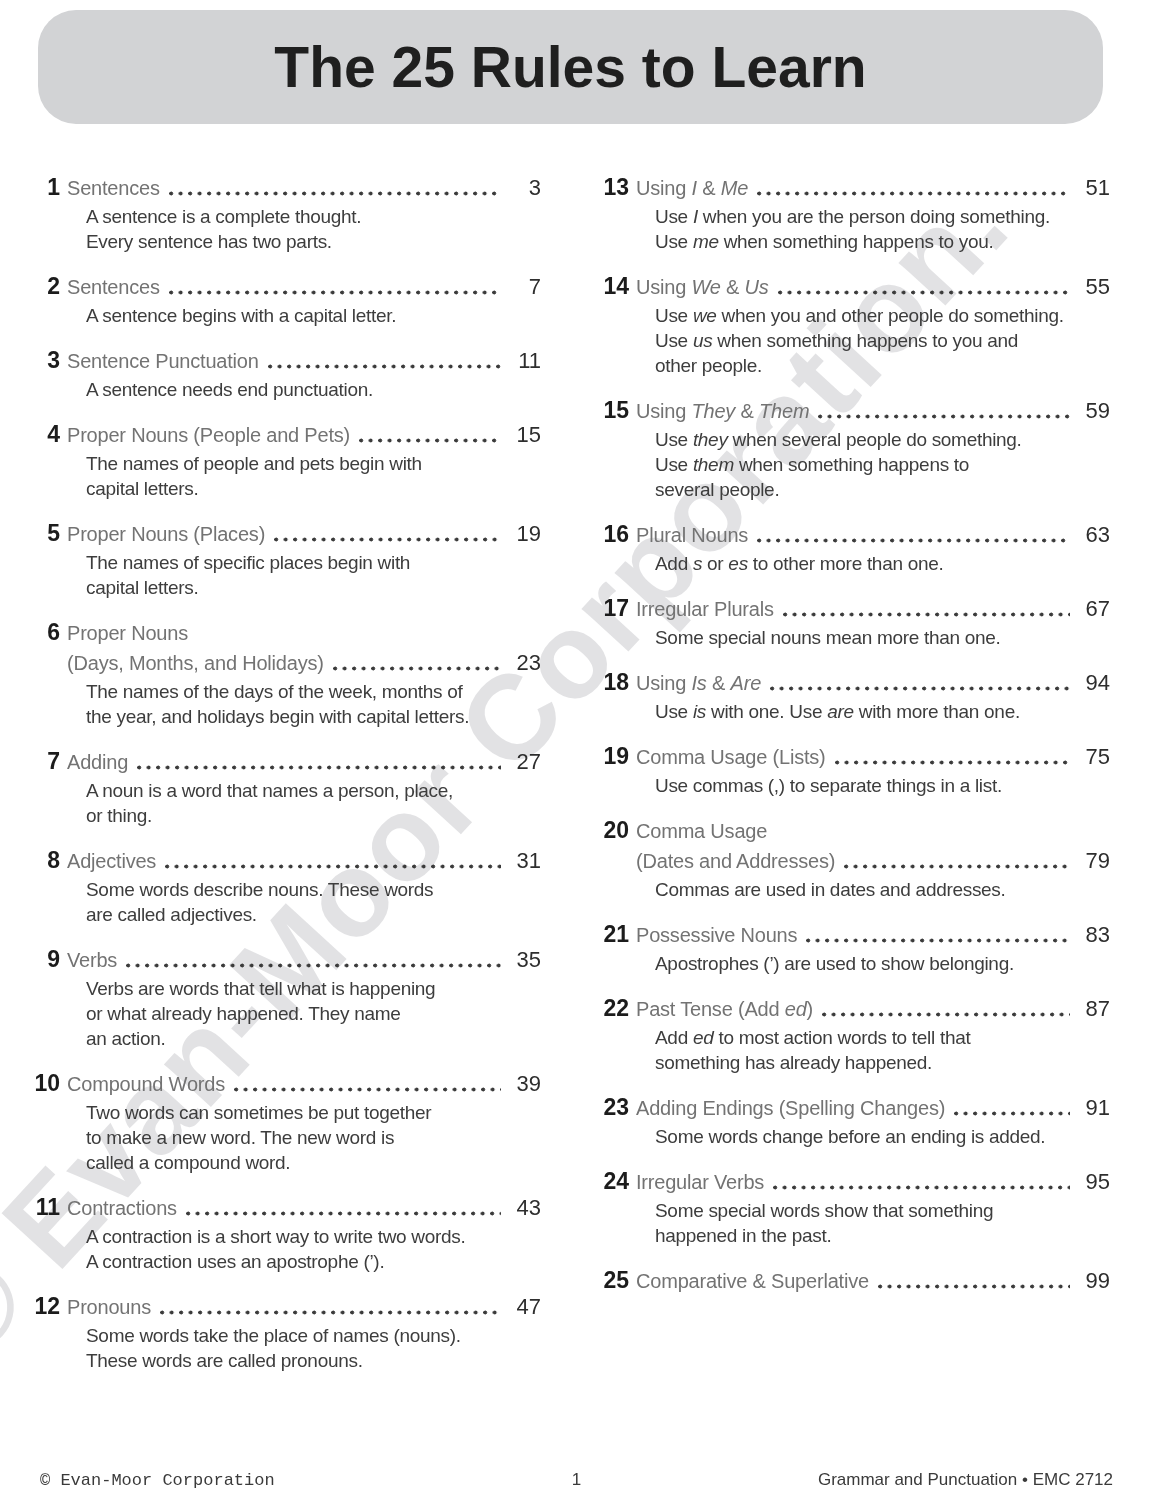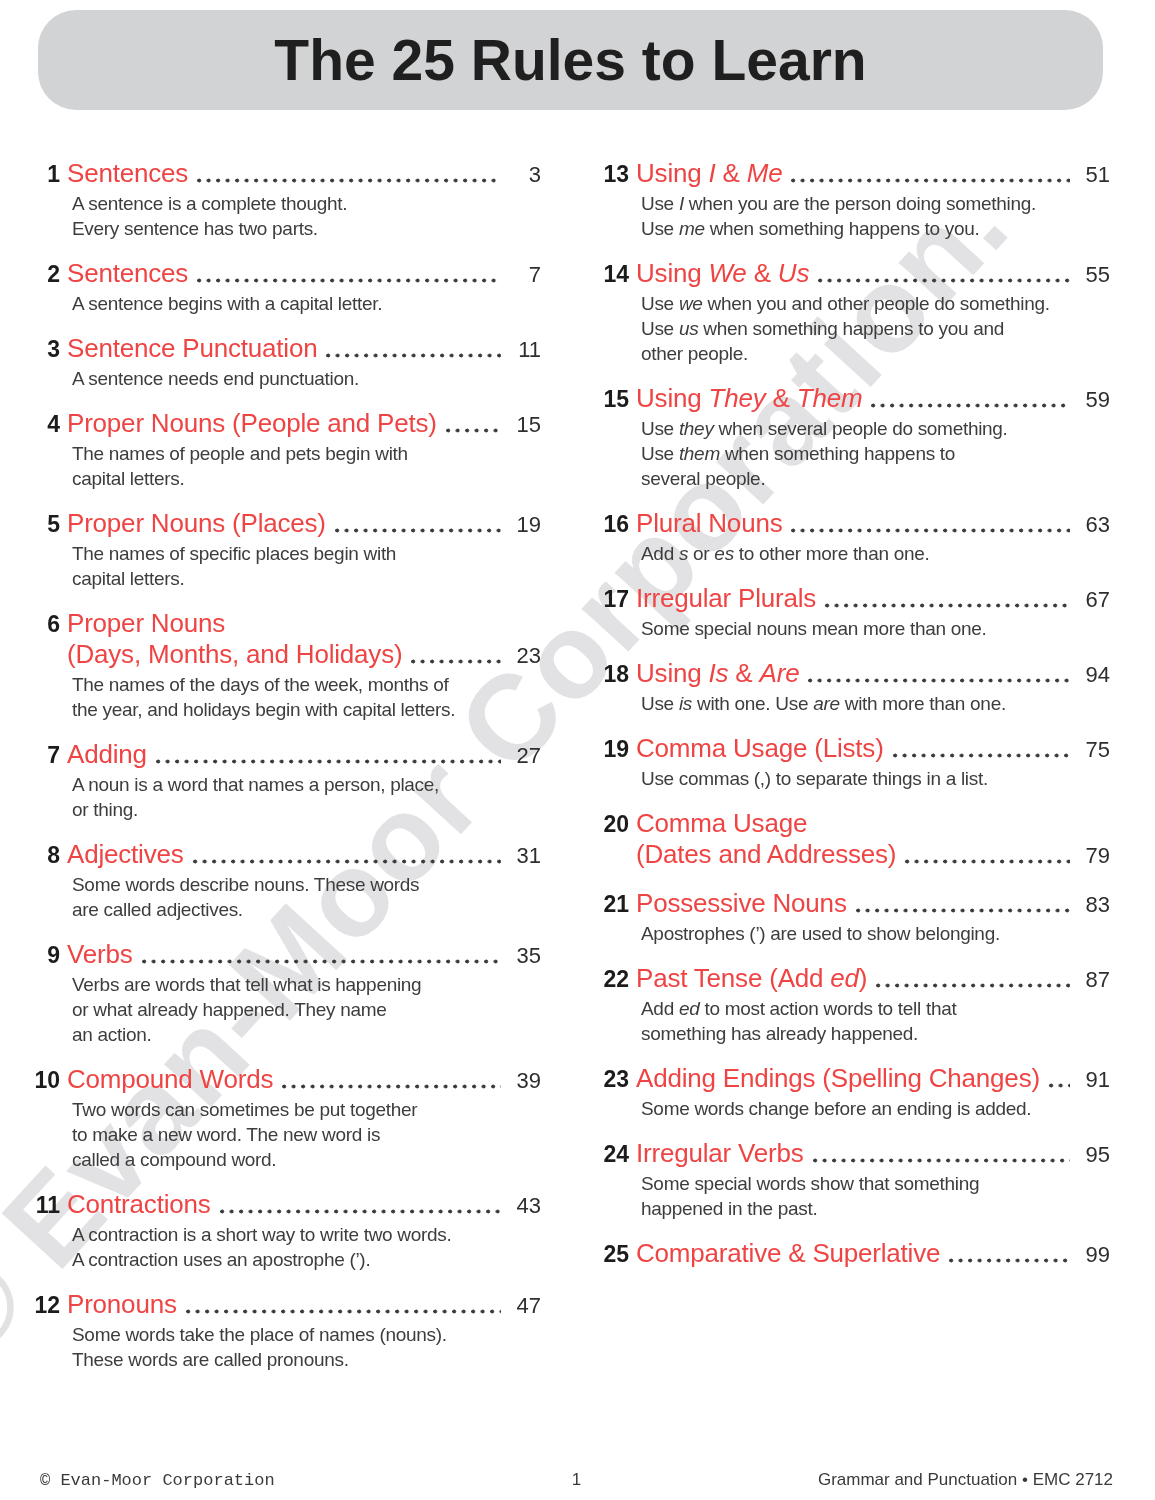--- a/index.html
+++ b/index.html
@@ -11,57 +11,57 @@
   
   .watermark{
     position:absolute;left:-8px;top:1248px;z-index:0;
     transform-origin:0 100%;transform:rotate(-47.5deg);
     font-size:120px;font-weight:bold;letter-spacing:2px;white-space:nowrap;
     color:rgba(72,72,84,0.16);pointer-events:none;
   }
   
   .banner{
     position:relative;z-index:1;
-    margin:10px 52px 0 38px;height:100px;border-radius:38px;
+    margin:10px 52px 0 38px;height:114px;border-radius:38px;
     background:#d2d3d5;
     display:flex;align-items:center;justify-content:center;
   }
   .banner h1{
     margin:0;font-size:57px;font-weight:900;color:#1f1f1f;letter-spacing:0px;
   }
   
   .toc{
     position:relative;z-index:1;
     display:flex;gap:56px;
     padding:48px 45px 0 28px;
   }
   .col{flex:1 1 0;min-width:0;}
   .entry{margin:0 0 17px 0;}
   .row{display:flex;align-items:baseline;}
   .num{
     flex:0 0 32px;width:32px;text-align:right;margin-right:7px;
     font-size:23px;line-height:30px;font-weight:bold;color:#1c1c1c;
   }
   .title,.pre{
-    font-size:26px;line-height:30px;color:#ef4444;white-space:nowrap;
+    font-size:20px;line-height:30px;color:#737373;white-space:nowrap;
     letter-spacing:-0.2px;
   }
   .title i,.pre i{font-style:italic;}
   .leader{
     flex:1 1 auto;min-width:18px;align-self:flex-end;height:9px;
     margin:0 6px 5px 9px;
     background-image:radial-gradient(circle at 2.2px 4.5px,#3b3b3b 1.8px,transparent 2.2px);
     background-size:9.5px 9px;background-repeat:repeat-x;background-position:left bottom;
   }
   .page{
     flex:0 0 auto;min-width:34px;text-align:right;
     font-size:22px;line-height:30px;color:#2e2e2e;
   }
   .desc{
-    margin-left:44px;margin-top:1px;
+    margin-left:58px;margin-top:1px;
     font-size:19px;line-height:25px;color:#3d3d3d;letter-spacing:-0.3px;
   }
   .desc i{font-style:italic;}
   
   .footer{
     position:absolute;left:40px;right:42px;bottom:10px;z-index:1;
     font-size:17px;color:#3a3a3a;
   }
   .footer .f-left{position:absolute;left:0;bottom:0;font-family:Liberation Mono, monospace;}
   .footer .f-center{position:absolute;left:0;right:0;bottom:0;text-align:center;}
@@ -295,20 +295,21 @@
     <div class="row r0">
       <span class="num">20</span>
       <span class="pre">Comma Usage</span>
     </div>
     <div class="row r1">
       <span class="num"></span>
       <span class="title"><span>(Dates and Addresses)</span></span>
       <span class="leader"></span>
       <span class="page">79</span>
     </div>
+    <div class="desc"><span>Commas are used in dates and addresses.</span></div>
   </div>
 
   <div class="entry">
 
     <div class="row r1">
       <span class="num">21</span>
       <span class="title"><span>Possessive Nouns</span></span>
       <span class="leader"></span>
       <span class="page">83</span>
     </div>

